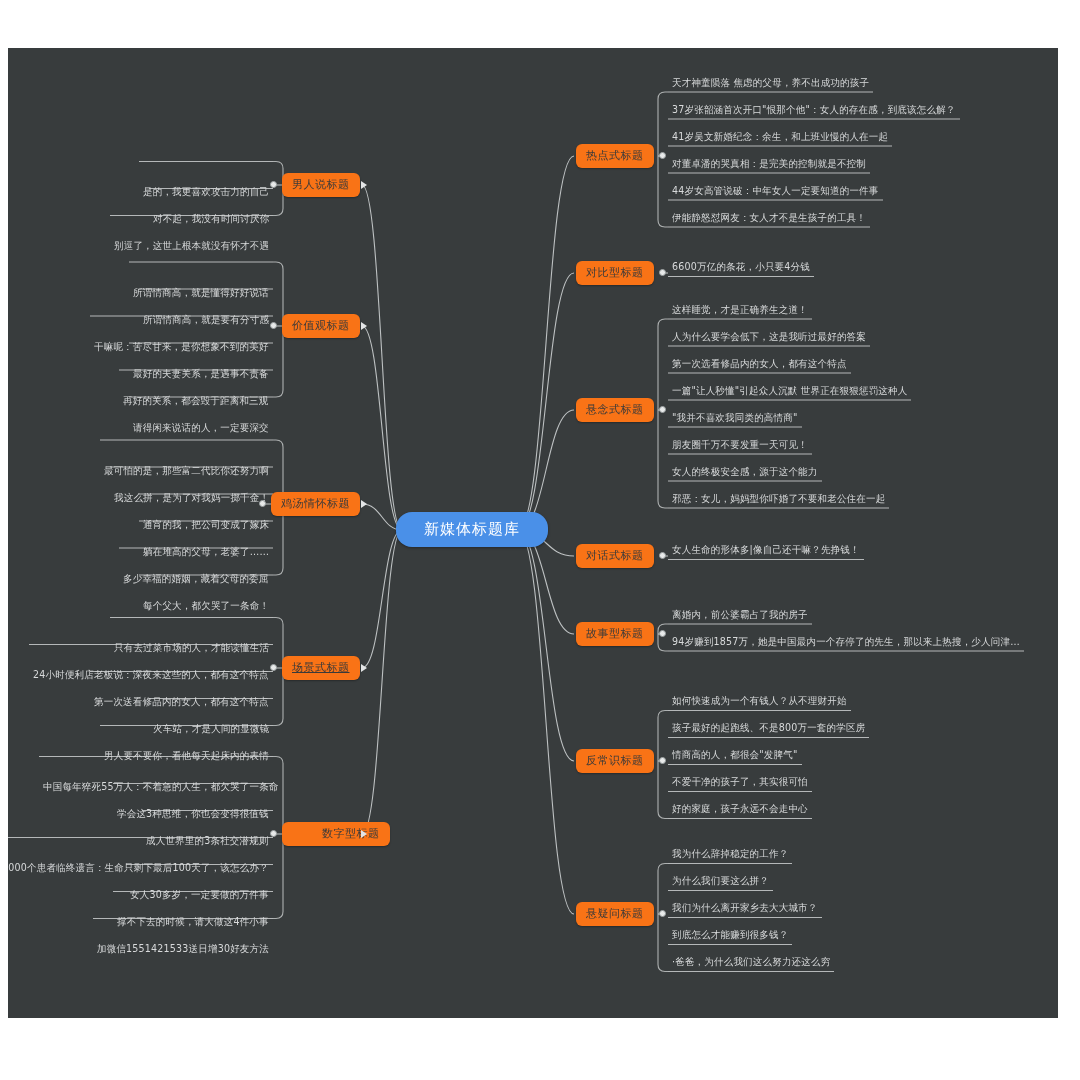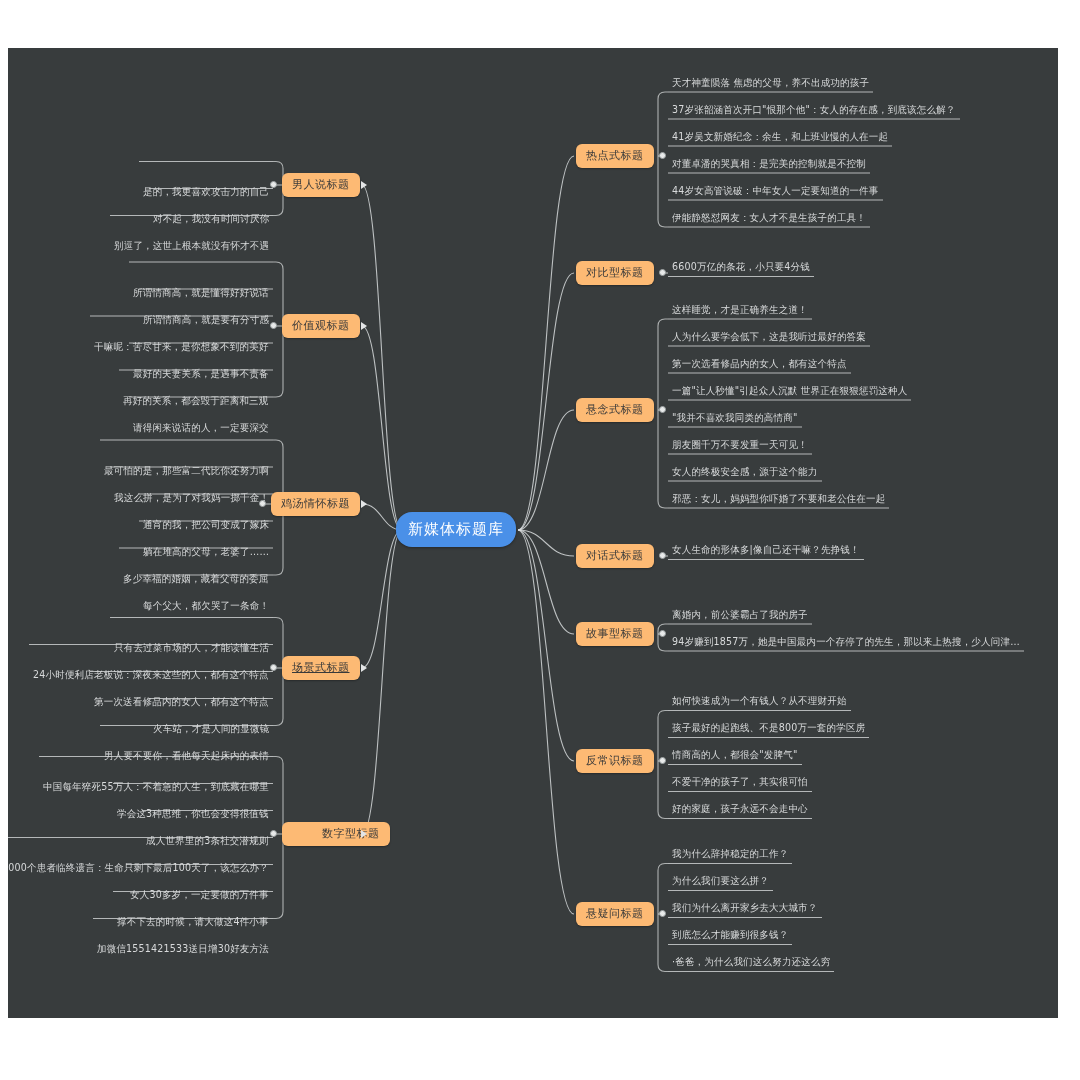--- a/index.html
+++ b/index.html
@@ -38,27 +38,27 @@
     box-sizing: border-box;
     white-space: nowrap;
   }
   
   .root {
     background: #4a90e8;
     color: #ffffff;
     border-radius: 16px;
     font-size: 15px;
     letter-spacing: 1px;
-    padding: 9px 12px;
+    padding: 9px 28px;
     line-height: 1.1;
     box-shadow: 0 1px 3px rgba(0,0,0,0.35);
   }
   
   .branch {
-    background: #fdba74;
+    background: #f97316;
     color: #3a3a3a;
     border-radius: 6px;
     font-size: 11px;
     padding: 6px 10px;
     line-height: 1.1;
     letter-spacing: .5px;
     box-shadow: 0 1px 2px rgba(0,0,0,0.3);
   }
   
   .leaf {
@@ -215,21 +215,21 @@
         <div class="arrowhead" style="left: 353px; top: 616px;"></div>
         <div class="dot" style="left: 262px; top: 616px;"></div>
         <div class="node leaf l" style="left: 102px; top: 555px;">只有去过菜市场的人，才能读懂生活</div>
         <div class="node leaf l" style="left: 21px; top: 582px;">24小时便利店老板说：深夜来这些的人，都有这个特点</div>
         <div class="node leaf l" style="left: 82px; top: 609px;">第一次送看修品内的女人，都有这个特点</div>
         <div class="node leaf l" style="left: 141px; top: 636px;">火车站，才是人间的显微镜</div>
         <div class="node leaf l" style="left: 92px; top: 663px;">男人要不要你，看他每天起床内的表情</div>
         <div class="node branch" style="left: 274px; top: 774px; padding-left: 40px;">数字型标题</div>
         <div class="arrowhead" style="left: 353px; top: 782px;"></div>
         <div class="dot" style="left: 262px; top: 782px;"></div>
-        <div class="node leaf l" style="left: 31px; top: 694px;">中国每年猝死55万人：不着急的人生，到底藏在哪里</div>
+        <div class="node leaf l" style="left: 31px; top: 694px;">中国每年猝死55万人：不着急的人生，都欠哭了一条命</div>
         <div class="node leaf l" style="left: 105px; top: 721px;">学会这3种思维，你也会变得很值钱</div>
         <div class="node leaf l" style="left: 134px; top: 748px;">成人世界里的3条社交潜规则</div>
         <div class="node leaf l" style="left: -10px; top: 775px;">1000个患者临终遗言：生命只剩下最后100天了，该怎么办？</div>
         <div class="node leaf l" style="left: 118px; top: 802px;">女人30多岁，一定要做的万件事</div>
         <div class="node leaf l" style="left: 105px; top: 829px;">撑不下去的时候，请大做这4件小事</div>
         <div class="node leaf l" style="left: 85px; top: 856px;">加微信1551421533送日增30好友方法</div>
         <div class="node branch" style="left: 568px; top: 96px;">热点式标题</div>
         <div class="dot" style="left: 651px; top: 104px;"></div>
         <div class="node leaf r" style="left: 660px; top: 29.5px;">天才神童陨落   焦虑的父母，养不出成功的孩子</div>
         <div class="node leaf r" style="left: 660px; top: 56.5px;">37岁张韶涵首次开口"恨那个他"：女人的存在感，到底该怎么解？</div>

